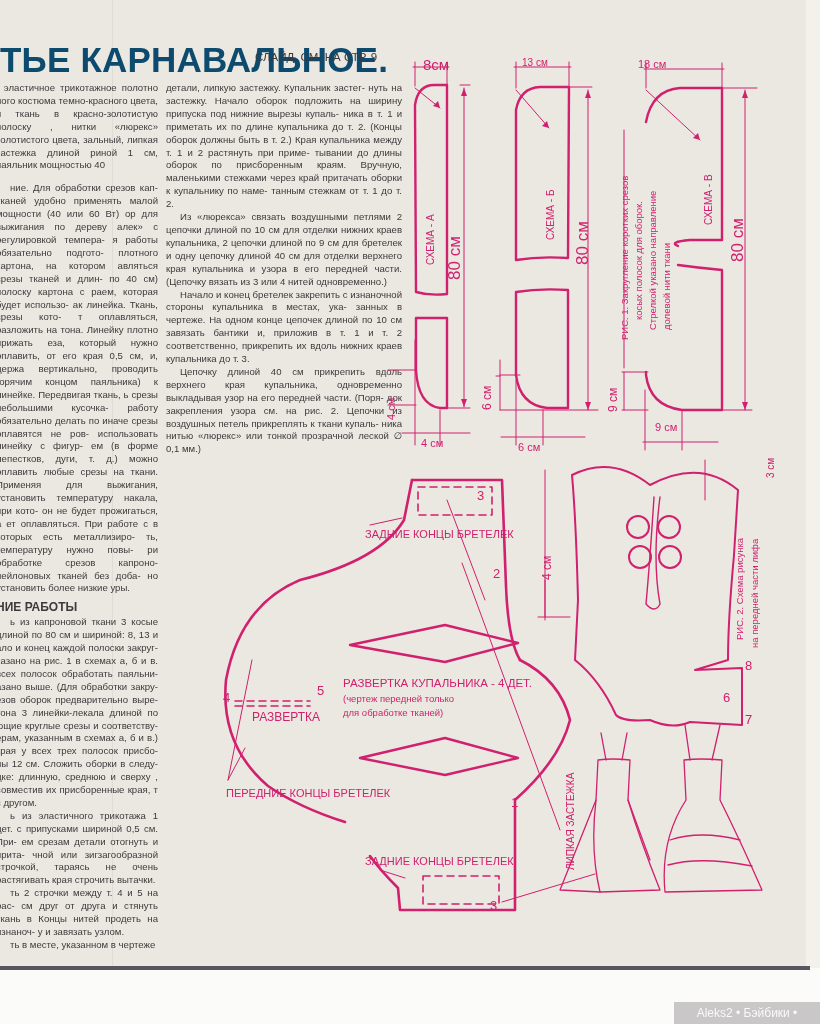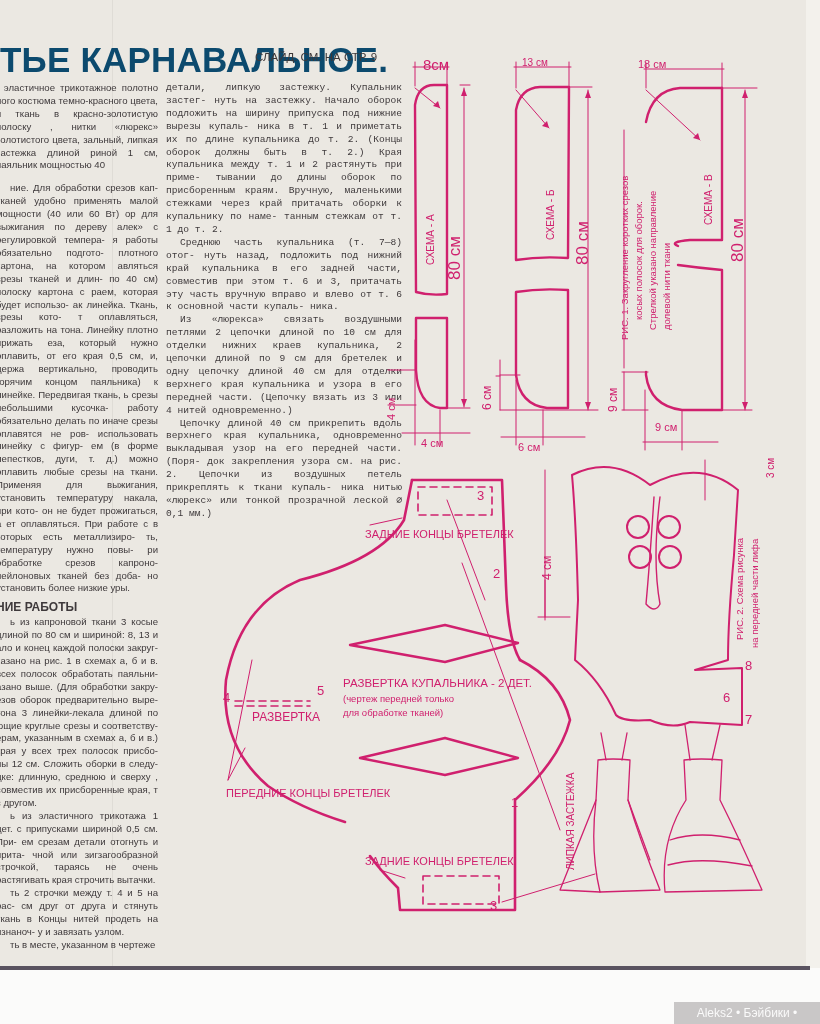--- a/index.html
+++ b/index.html
@@ -8,21 +8,21 @@
   .page-right-edge { position:absolute; left:806px; top:0; width:14px; height:968px; background:#f3f1ec; }
   .bottom-rule { position:absolute; left:0; top:966px; width:810px; height:4px; background:#5a5360; }
   .fold { position:absolute; left:112px; top:0; width:1px; height:968px; background:rgba(0,0,0,0.05); }
   .title { position:absolute; left:0; top:40px; white-space:nowrap; color:#0c4a6e; font-weight:bold; font-size:35px; letter-spacing:0.2px; }
   .title-sub { position:absolute; left:255px; top:51px; font-size:11.5px; color:#3d3839; white-space:nowrap; }
   .col { position:absolute; font-size:9.6px; line-height:12.9px; color:#3e393b; text-align:justify; }
   .col p { margin:0; }
   .col .ind { text-indent:14px; }
   .col .h { font-weight:bold; font-size:12px; margin-top:6px; margin-bottom:2px; color:#3e393b; }
   .col1 { left:-4px; top:82px; width:162px; }
-  .col2 { left:166px; top:82px; width:236px;font-family:Liberation Mono, monospace; }
+  .col2 { left:166px; top:82px; width:236px; }
   svg.draw { position:absolute; left:0; top:0; width:820px; height:1024px; }
   .lbl { position:absolute; color:#d0206e; white-space:nowrap; }
   .vt { position:absolute; color:#d0206e; white-space:nowrap; transform-origin:left top; transform:rotate(-90deg); }
   .watermark { position:absolute; left:674px; top:1002px; width:146px; height:22px; background:#c9c7c7; color:#fafafa; font-size:12px; line-height:22px; text-align:center; }
 </style>
 </head>
 <body>
 
 <div class="page"></div>
 <div class="page-right-edge"></div>
@@ -37,22 +37,22 @@
   <p class="ind" style="margin-top:10px">ние. Для обработки срезов кап- тканей удобно применять малой мощности (40 или 60 Вт) ор для выжигания по дереву алек» с регулировкой темпера- я работы обязательно подгото- плотного картона, на котором авляться срезы тканей и длин- по 40 см) полоску картона с раем, которая будет использо- ак линейка. Ткань, срезы кото- т оплавляться, разложить на тона. Линейку плотно прижать еза, который нужно оплавить, от его края 0,5 см, и, держа вертикально, проводить горячим концом паяльника) к линейке. Передвигая ткань, ь срезы небольшими кусочка- работу обязательно делать по иначе срезы оплавятся не ров- использовать линейку с фигур- ем (в форме лепестков, дуги, т. д.) можно оплавить любые срезы на ткани. Применяя для выжигания, установить температуру накала, при кото- он не будет прожигаться, а ет оплавляться. При работе с в которых есть металлизиро- ть, температуру нужно повы- ри обработке срезов капроно- нейлоновых тканей без доба- но установить более низкие уры.</p>
   <p class="h">НИЕ РАБОТЫ</p>
   <p class="ind">ь из капроновой ткани 3 косые длиной по 80 см и шириной: 8, 13 и ало и конец каждой полоски закруг- казано на рис. 1 в схемах а, б и в. всех полосок обработать паяльни- азано выше. (Для обработки закру- езов оборок предварительно выре- тона 3 линейки-лекала длиной по ющие круглые срезы и соответству- ерам, указанным в схемах а, б и в.) края у всех трех полосок присбо- ны 12 см. Сложить оборки в следу- дке: длинную, среднюю и сверху , совместив их присборенные края, т с другом.</p>
   <p class="ind">ь из эластичного трикотажа 1 дет. с припусками шириной 0,5 см. При- ем срезам детали отогнуть и прита- чной или зигзагообразной строчкой, тараясь не очень растягивать края строчить вытачки.</p>
   <p class="ind">ть 2 строчки между т. 4 и 5 на рас- см друг от друга и стянуть ткань в Концы нитей продеть на изнаноч- у и завязать узлом.</p>
   <p class="ind">ть в месте, указанном в чертеже</p>
 </div>
 
 <div class="col col2">
   <p>детали, липкую застежку. Купальник застег- нуть на застежку. Начало оборок подложить на ширину припуска под нижние вырезы купаль- ника в т. 1 и приметать их по длине купальника до т. 2. (Концы оборок должны быть в т. 2.) Края купальника между т. 1 и 2 растянуть при приме- тывании до длины оборок по присборенным краям. Вручную, маленькими стежками через край притачать оборки к купальнику по наме- танным стежкам от т. 1 до т. 2.</p>
-  <p class="ind">Среднюю часть купальника (т. 7—8) отог- нуть назад, подложить под нижний край купальника в его задней части, совместив при этом т. 6 и 3, притачать эту часть вручную вправо и влево от т. 6 к основной части купаль- ника.</p>
   <p class="ind">Из «люрекса» связать воздушными петлями 2 цепочки длиной по 10 см для отделки нижних краев купальника, 2 цепочки длиной по 9 см для бретелек и одну цепочку длиной 40 см для отделки верхнего края купальника и узора в его передней части. (Цепочку вязать из 3 или 4 нитей одновременно.)</p>
+  <p class="ind">Начало и конец бретелек закрепить с изнаночной стороны купальника в местах, ука- занных в чертеже. На одном конце цепочек длиной по 10 см завязать бантики и, приложив в т. 1 и т. 2 соответственно, прикрепить их вдоль нижних краев купальника до т. 3.</p>
   <p class="ind">Цепочку длиной 40 см прикрепить вдоль верхнего края купальника, одновременно выкладывая узор на его передней части. (Поря- док закрепления узора см. на рис. 2. Цепочки из воздушных петель прикреплять к ткани купаль- ника нитью «люрекс» или тонкой прозрачной леской ∅ 0,1 мм.)</p>
 </div>
 
 <svg class="draw" viewBox="0 0 820 1024" fill="none" stroke="#d0206e" stroke-linecap="round" stroke-linejoin="round">
 
   <g stroke-width="1">
     <line x1="415" y1="62" x2="415" y2="86"></line>
     <line x1="447" y1="62" x2="447" y2="86"></line>
     <line x1="413" y1="67" x2="449" y2="67"></line>
     <line x1="460" y1="85" x2="470" y2="85"></line>
@@ -194,21 +194,21 @@
 <div class="lbl" style="left:518px;top:441px;font-size:11px;">6 см</div>
 <div class="vt" style="left:606px;top:412px;font-size:12px;">9 см</div>
 <div class="lbl" style="left:655px;top:421px;font-size:11px;">9 см</div>
 
 <div class="vt" style="left:619px;top:340px;font-size:9.5px;">РИС. 1. Закругление коротких срезов</div>
 <div class="vt" style="left:633px;top:320px;font-size:9.5px;">косых полосок для оборок.</div>
 <div class="vt" style="left:647px;top:330px;font-size:9.5px;">Стрелкой указано направление</div>
 <div class="vt" style="left:661px;top:330px;font-size:9.5px;">долевой нити ткани</div>
 
 <div class="lbl" style="left:365px;top:528px;font-size:11px;">ЗАДНИЕ КОНЦЫ БРЕТЕЛЕК</div>
-<div class="lbl" style="left:343px;top:677px;font-size:11.5px;">РАЗВЕРТКА  КУПАЛЬНИКА - 2 ДЕТ.</div>
+<div class="lbl" style="left:343px;top:677px;font-size:11.5px;">РАЗВЕРТКА  КУПАЛЬНИКА - 4 ДЕТ.</div>
 <div class="lbl" style="left:343px;top:693px;font-size:9.5px;">(чертеж передней только</div>
 <div class="lbl" style="left:343px;top:707px;font-size:9.5px;">для обработке тканей)</div>
 <div class="lbl" style="left:252px;top:710px;font-size:12px;">РАЗВЕРТКА</div>
 <div class="lbl" style="left:226px;top:787px;font-size:11px;text-align:center;">ПЕРЕДНИЕ КОНЦЫ БРЕТЕЛЕК</div>
 <div class="lbl" style="left:365px;top:855px;font-size:11px;">ЗАДНИЕ КОНЦЫ БРЕТЕЛЕК</div>
 <div class="vt" style="left:565px;top:870px;font-size:10px;">ЛИПКАЯ ЗАСТЕЖКА</div>
 <div class="vt" style="left:540px;top:580px;font-size:12px;">4 см</div>
 <div class="vt" style="left:765px;top:478px;font-size:10px;">3 см</div>
 
 <div class="lbl" style="left:511px;top:795px;font-size:13px;">1</div>

